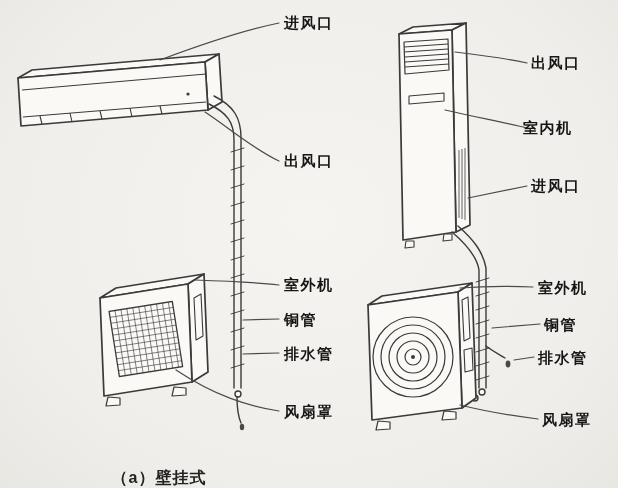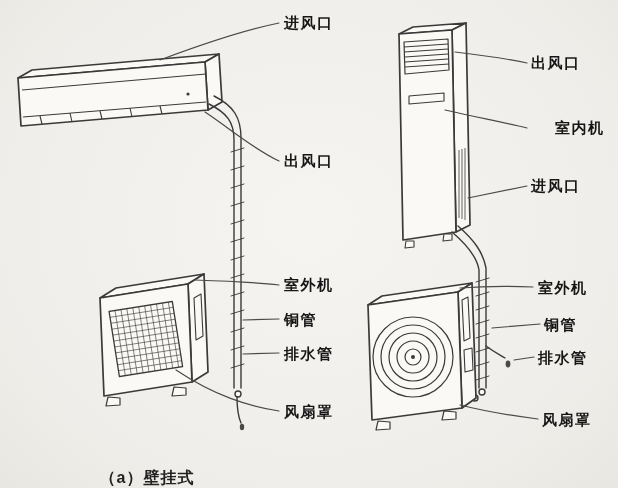--- a/index.html
+++ b/index.html
@@ -121,22 +121,22 @@
   </svg>
 
   <span class="lbl" style="left:284px;top:14px">进风口</span>
   <span class="lbl" style="left:284px;top:152px">出风口</span>
   <span class="lbl" style="left:284px;top:276px">室外机</span>
   <span class="lbl" style="left:284px;top:311px">铜管</span>
   <span class="lbl" style="left:284px;top:345px">排水管</span>
   <span class="lbl" style="left:284px;top:403px">风扇罩</span>
 
   <span class="lbl" style="left:531px;top:54px">出风口</span>
-  <span class="lbl" style="left:555px;top:119px">室内机</span>
+  <span class="lbl" style="left:523px;top:119px">室内机</span>
   <span class="lbl" style="left:531px;top:177px">进风口</span>
   <span class="lbl" style="left:538px;top:279px">室外机</span>
   <span class="lbl" style="left:544px;top:316px">铜管</span>
   <span class="lbl" style="left:538px;top:349px">排水管</span>
   <span class="lbl" style="left:542px;top:411px">风扇罩</span>
 
-  <div class="caption" style="left:87px;top:468px">（a）壁挂式</div>
+  <div class="caption" style="left:99px;top:468px">（a）壁挂式</div>
 
 </div>
 
 </body></html>

